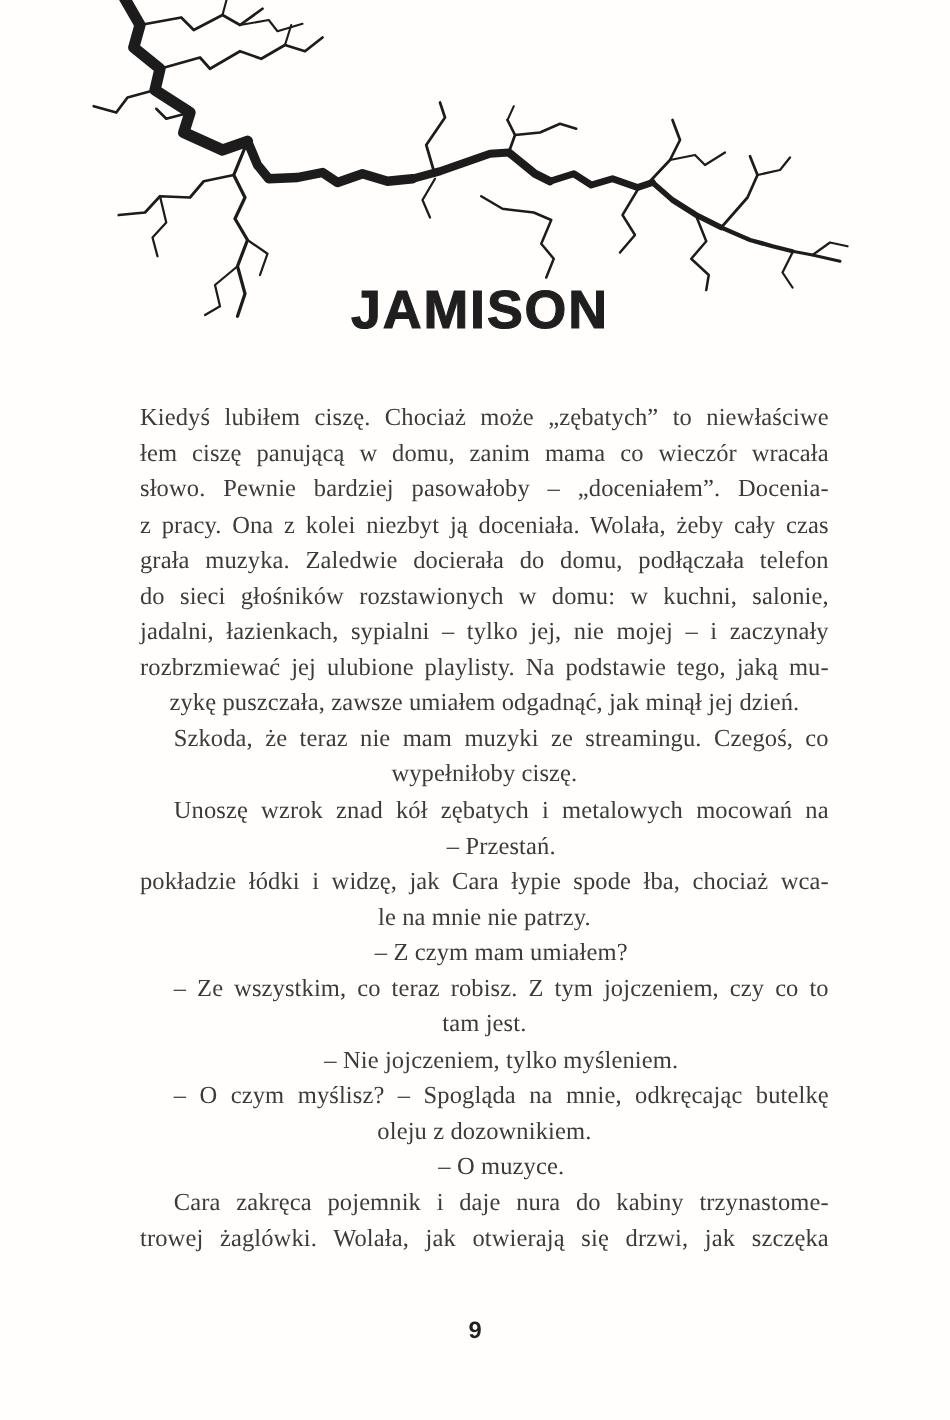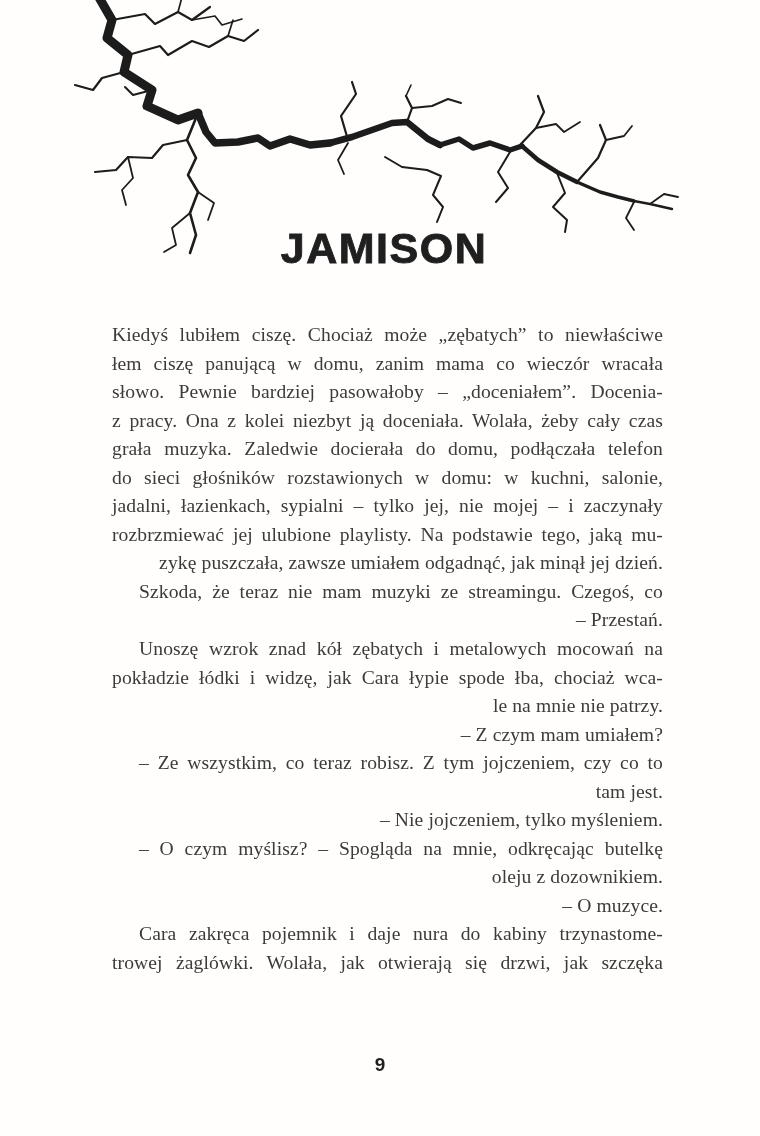--- a/index.html
+++ b/index.html
@@ -47,21 +47,21 @@
     top:321px;
     left:112px;
     width:551px;
     font-size:19.6px;
     line-height:28.55px;
     color:var(--ink,#3b3b3b);
     letter-spacing:0.1px;
   }
   .line{
     white-space:normal;
-    text-align:right;
+    text-align:center;
   }
   .line.j{
     text-align:justify;
     text-align-last:justify;
   }
   .line.ind{
     padding-left:27px;
   }
   
   .page-number{
@@ -124,22 +124,23 @@
       <div class="line j">Kiedyś lubiłem ciszę. Chociaż może „zębatych” to niewłaściwe</div>
       <div class="line j">łem ciszę panującą w domu, zanim mama co wieczór wracała</div>
       <div class="line j">słowo. Pewnie bardziej pasowałoby – „doceniałem”. Docenia-</div>
       <div class="line j">z pracy. Ona z kolei niezbyt ją doceniała. Wolała, żeby cały czas</div>
       <div class="line j">grała muzyka. Zaledwie docierała do domu, podłączała telefon</div>
       <div class="line j">do sieci głośników rozstawionych w domu: w kuchni, salonie,</div>
       <div class="line j">jadalni, łazienkach, sypialni – tylko jej, nie mojej – i zaczynały</div>
       <div class="line j">rozbrzmiewać jej ulubione playlisty. Na podstawie tego, jaką mu-</div>
       <div class="line">zykę puszczała, zawsze umiałem odgadnąć, jak minął jej dzień.</div>
       <div class="line j ind">Szkoda, że teraz nie mam muzyki ze streamingu. Czegoś, co</div>
+      <div class="line">wypełniłoby ciszę.</div>
+      <div class="line j ind">Unoszę wzrok znad kół zębatych i metalowych mocowań na</div>
       <div class="line ind">– Przestań.</div>
-      <div class="line j ind">Unoszę wzrok znad kół zębatych i metalowych mocowań na</div>
       <div class="line j">pokładzie łódki i widzę, jak Cara łypie spode łba, chociaż wca-</div>
       <div class="line">le na mnie nie patrzy.</div>
       <div class="line ind">– Z czym mam umiałem?</div>
       <div class="line j ind">– Ze wszystkim, co teraz robisz. Z tym jojczeniem, czy co to</div>
       <div class="line">tam jest.</div>
       <div class="line ind">– Nie jojczeniem, tylko myśleniem.</div>
       <div class="line j ind">– O czym myślisz? – Spogląda na mnie, odkręcając butelkę</div>
       <div class="line">oleju z dozownikiem.</div>
       <div class="line ind">– O muzyce.</div>
       <div class="line j ind">Cara zakręca pojemnik i daje nura do kabiny trzynastome-</div>

